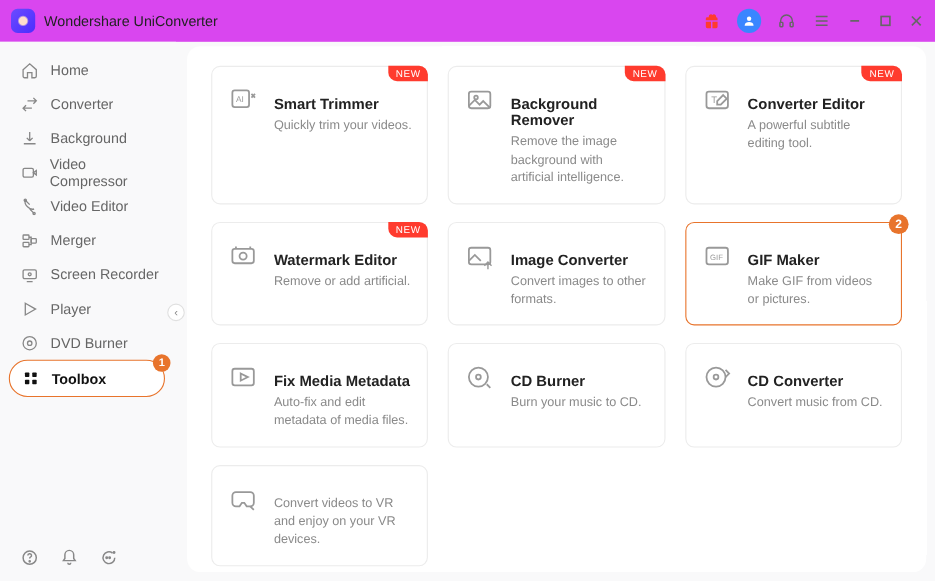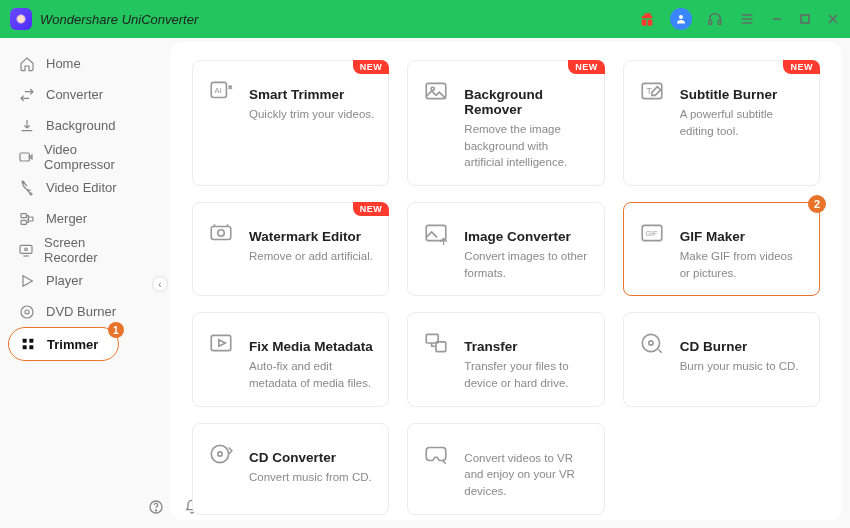--- a/index.html
+++ b/index.html
@@ -1,43 +1,43 @@
 <!DOCTYPE html>
 <html><head>
 <meta charset="utf-8">
 <style>
 * { margin: 0; padding: 0; box-sizing: border-box; }
 body { width: 850px; height: 528px; font-family: -apple-system, BlinkMacSystemFont, "Segoe UI", sans-serif; background: #f9f9fa; display: flex; flex-direction: column; overflow: hidden; }
-.titlebar { height: 38px; display: flex; align-items: center; padding: 0 10px; background: #22c55e; font-style: italic; }
+.titlebar { height: 38px; display: flex; align-items: center; padding: 0 10px; background: #d946ef; }
 .titlebar-left { display: flex; align-items: center; gap: 8px; }
 .logo { width: 22px; height: 22px; border-radius: 6px; background: linear-gradient(135deg, #6a4cff, #4c2cff); position: relative; }
 .logo::after { content: ""; position: absolute; inset: 5px; border-radius: 50%; background: radial-gradient(circle, #ffddcc 40%, transparent 60%); }
 .app-title { font-size: 13px; color: #222; font-weight: 500; }
 .titlebar-right { margin-left: auto; display: flex; align-items: center; gap: 14px; }
 .titlebar-icon { width: 18px; height: 18px; display: flex; align-items: center; justify-content: center; color: #666; cursor: pointer; }
 svg { display: block; }
 .main { flex: 1; display: flex; min-height: 0; position: relative; }
-.sidebar { width: 160px; background: #f9f9fa; display: flex; flex-direction: row; padding-top: 10px; position: relative; }
+.sidebar { width: 160px; background: #f9f9fa; display: flex; flex-direction: column; padding-top: 10px; position: relative; }
 .side-item { height: 31px; display: flex; align-items: center; gap: 10px; padding: 0 12px 0 18px; color: #666; font-size: 13px; cursor: pointer; }
 .side-item .icon { width: 18px; height: 18px; display: flex; align-items: center; justify-content: center; color: #888; }
 .side-item.active { border: 1.5px solid #e8742c; border-radius: 18px; margin: 0 10px 0 8px; padding-left: 10px; color: #111; font-weight: 700; background: #fff; position: relative; height: 34px; }
 .side-item.active .icon { color: #111; }
 .side-item .badge { position: absolute; right: -6px; top: -6px; width: 16px; height: 16px; border-radius: 50%; background: #e8742c; color: #fff; font-size: 10px; display: flex; align-items: center; justify-content: center; font-weight: 600; }
 .collapse-handle { position: absolute; right: -8px; top: 238px; width: 16px; height: 16px; border-radius: 50%; background: #fff; border: 1px solid #e0e0e0; display: flex; align-items: center; justify-content: center; color: #888; font-size: 10px; cursor: pointer; }
 .sidebar-footer { margin-top: auto; display: flex; gap: 18px; padding: 12px 18px; }
 .footer-icon { width: 18px; height: 18px; color: #888; cursor: pointer; display: flex; align-items: center; justify-content: center;}
 .content { flex: 1; background: #fff; border-radius: 12px; margin: 4px 8px 8px 10px; padding: 18px 22px; overflow: auto; }
 .grid { display: grid; grid-template-columns: repeat(3, 1fr); gap: 16px 18px; }
 .card { border: 1px solid #ececec; border-radius: 8px; padding: 14px 14px 14px 14px; position: relative; display: flex; gap: 14px; align-items: flex-start; min-height: 92px; cursor: pointer; background: #fff; }
 .card.highlight { border: 1.5px solid #e8742c; }
 .card .card-icon { width: 28px; height: 28px; flex-shrink: 0; display: flex; align-items: center; justify-content: center; color: #999; margin-top: 2px; }
 .card .card-body { flex: 1; margin-top: 12px; }
 .card .card-title { font-size: 13.5px; font-weight: 600; color: #222; margin-bottom: 4px; }
 .card .card-desc { font-size: 11.5px; color: #8a8a8a; line-height: 1.45; }
-.new-tag { position: absolute; top: -1px; right: -1px; background: #ff3b2e; color: #fff; font-size: 9px; font-weight: 700; padding: 2px 7px; border-top-right-radius: 8px; border-bottom-left-radius: 8px; letter-spacing: 0.5px; }
+.new-tag { position: absolute; top: -1px; right: -1px; background: #ff3b2e; color: #fff; font-size: 9px; font-weight: 400; padding: 2px 7px; border-top-right-radius: 8px; border-bottom-left-radius: 8px; letter-spacing: 0.5px; }
 .card-badge { position: absolute; top: -8px; right: -7px; width: 18px; height: 18px; border-radius: 50%; background: #e8742c; color: #fff; font-size: 11px; display: flex; align-items: center; justify-content: center; font-weight: 600; }
 .gift { color: #ff3b2e; }
 .avatar { width: 22px; height: 22px; border-radius: 50%; background: #3a86ff; display:flex; align-items:center; justify-content:center; }
 .win-btn { width:14px; height:14px; color:#666; }
 </style>
 </head>
 <body>
 
 <div class="titlebar">
   <div class="titlebar-left">
@@ -175,21 +175,21 @@
         </div>
         <div class="side-item active">
           <span class="icon">
             <svg width="16" height="16" viewBox="0 0 24 24" fill="currentColor">
               <rect x="4" y="4" width="6" height="6" rx="1"></rect>
               <rect x="14" y="4" width="6" height="6" rx="1"></rect>
               <rect x="4" y="14" width="6" height="6" rx="1"></rect>
               <rect x="14" y="14" width="6" height="6" rx="1"></rect>
             </svg>
           </span>
-          <span>Trimmer</span>
+          <span>Toolbox</span>
           <span class="badge">1</span>
         </div>
       </div>
     <div class="collapse-handle">‹</div>
     <div class="sidebar-footer">
       <div class="footer-icon">
           <svg width="16" height="16" viewBox="0 0 24 24" fill="none" stroke="currentColor" stroke-width="2">
             <circle cx="12" cy="12" r="9"></circle>
             <path d="M9.5 9a2.5 2.5 0 1 1 3.5 2.3c-.8.4-1 1-1 1.7"></path>
             <circle cx="12" cy="17" r=".8" fill="currentColor"></circle>
@@ -244,21 +244,21 @@
         <div class="card">
           <div class="new-tag">NEW</div>
           <div class="card-icon">
             <svg width="26" height="26" viewBox="0 0 24 24" fill="none" stroke="currentColor" stroke-width="1.5">
               <rect x="3" y="5" width="18" height="14" rx="2"></rect>
               <text x="7" y="15" font-size="8" fill="currentColor" stroke="none">T</text>
               <path d="M17 8l3 3-5 5h-3v-3l5-5z"></path>
             </svg>
           </div>
           <div class="card-body">
-            <div class="card-title">Subtitle Burner</div>
+            <div class="card-title">Converter Editor</div>
             <div class="card-desc">A powerful subtitle editing tool.</div>
           </div>
         </div>
         <div class="card">
           <div class="new-tag">NEW</div>
           <div class="card-icon">
             <svg width="26" height="26" viewBox="0 0 24 24" fill="none" stroke="currentColor" stroke-width="1.5">
               <rect x="3" y="6" width="18" height="12" rx="2"></rect>
               <circle cx="12" cy="12" r="3"></circle>
               <path d="M6 6v-2M18 6v-2"></path>
@@ -298,33 +298,20 @@
         <div class="card">
           <div class="card-icon">
             <svg width="26" height="26" viewBox="0 0 24 24" fill="none" stroke="currentColor" stroke-width="1.5">
               <rect x="3" y="5" width="18" height="14" rx="2"></rect>
               <polygon points="10 9 16 12 10 15 10 9"></polygon>
             </svg>
           </div>
           <div class="card-body">
             <div class="card-title">Fix Media Metadata</div>
             <div class="card-desc">Auto-fix and edit metadata of media files.</div>
-          </div>
-        </div>
-        <div class="card">
-          <div class="card-icon">
-            <svg width="26" height="26" viewBox="0 0 24 24" fill="none" stroke="currentColor" stroke-width="1.5">
-              <rect x="3" y="4" width="11" height="8" rx="1"></rect>
-              <rect x="12" y="11" width="9" height="9" rx="1"></rect>
-              <path d="M8 12v3h4"></path>
-            </svg>
-          </div>
-          <div class="card-body">
-            <div class="card-title">Transfer</div>
-            <div class="card-desc">Transfer your files to device or hard drive.</div>
           </div>
         </div>
         <div class="card">
           <div class="card-icon">
             <svg width="26" height="26" viewBox="0 0 24 24" fill="none" stroke="currentColor" stroke-width="1.5">
               <circle cx="11" cy="12" r="8"></circle>
               <circle cx="11" cy="12" r="2"></circle>
               <path d="M18 18l3 3"></path>
             </svg>
           </div>

